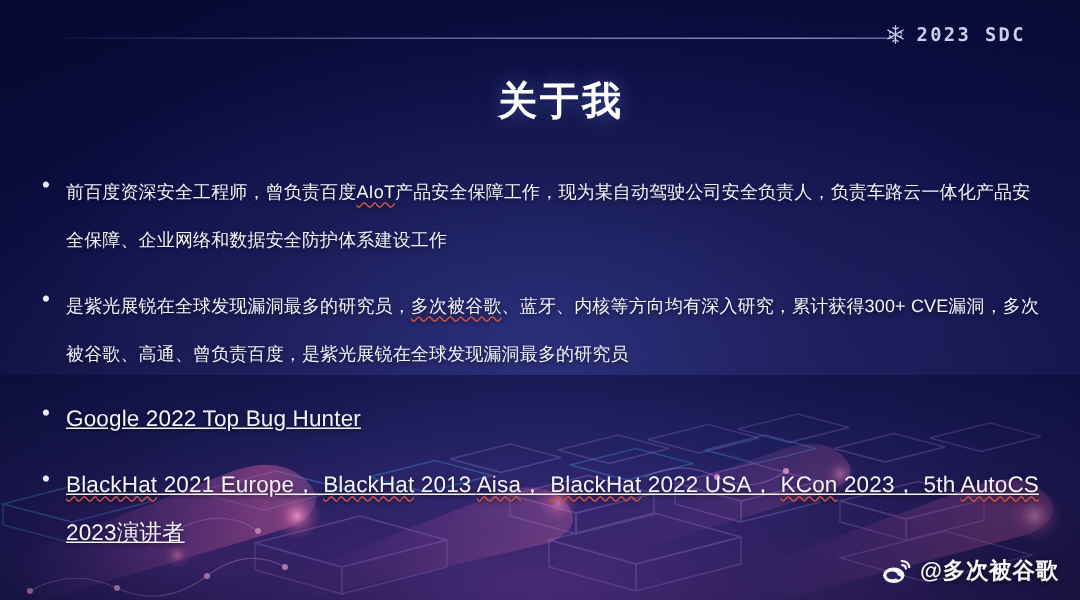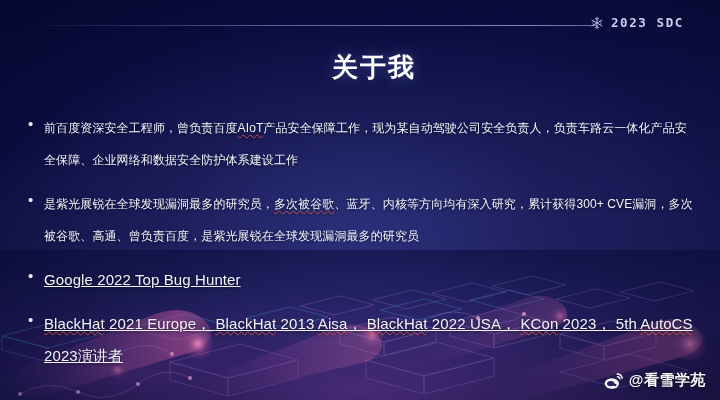--- a/index.html
+++ b/index.html
@@ -290,16 +290,16 @@
   </div>
 
   <div class="watermark">
     <svg class="weibo-icon" viewBox="0 0 28 24">
       <ellipse cx="11" cy="15.5" rx="10" ry="7.2" fill="#ffffff"></ellipse>
       <ellipse cx="9.4" cy="15.6" rx="5.2" ry="3.7" fill="#2a1f5c"></ellipse>
       <ellipse cx="15.2" cy="17.6" rx="2.3" ry="1.8" fill="#2a1f5c"></ellipse>
       <path d="M18.5 2.2 q6.0 0.2 7.0 5.6" fill="none" stroke="#ffffff" stroke-width="2.1" stroke-linecap="round"></path>
       <path d="M18.9 6.1 q3.1 0.2 3.5 3.1" fill="none" stroke="#ffffff" stroke-width="2.1" stroke-linecap="round"></path>
     </svg>
-    <span class="watermark-text">@看雪学苑</span>
+    <span class="watermark-text">@多次被谷歌</span>
   </div>
 
 </div>
 
 </body></html>

